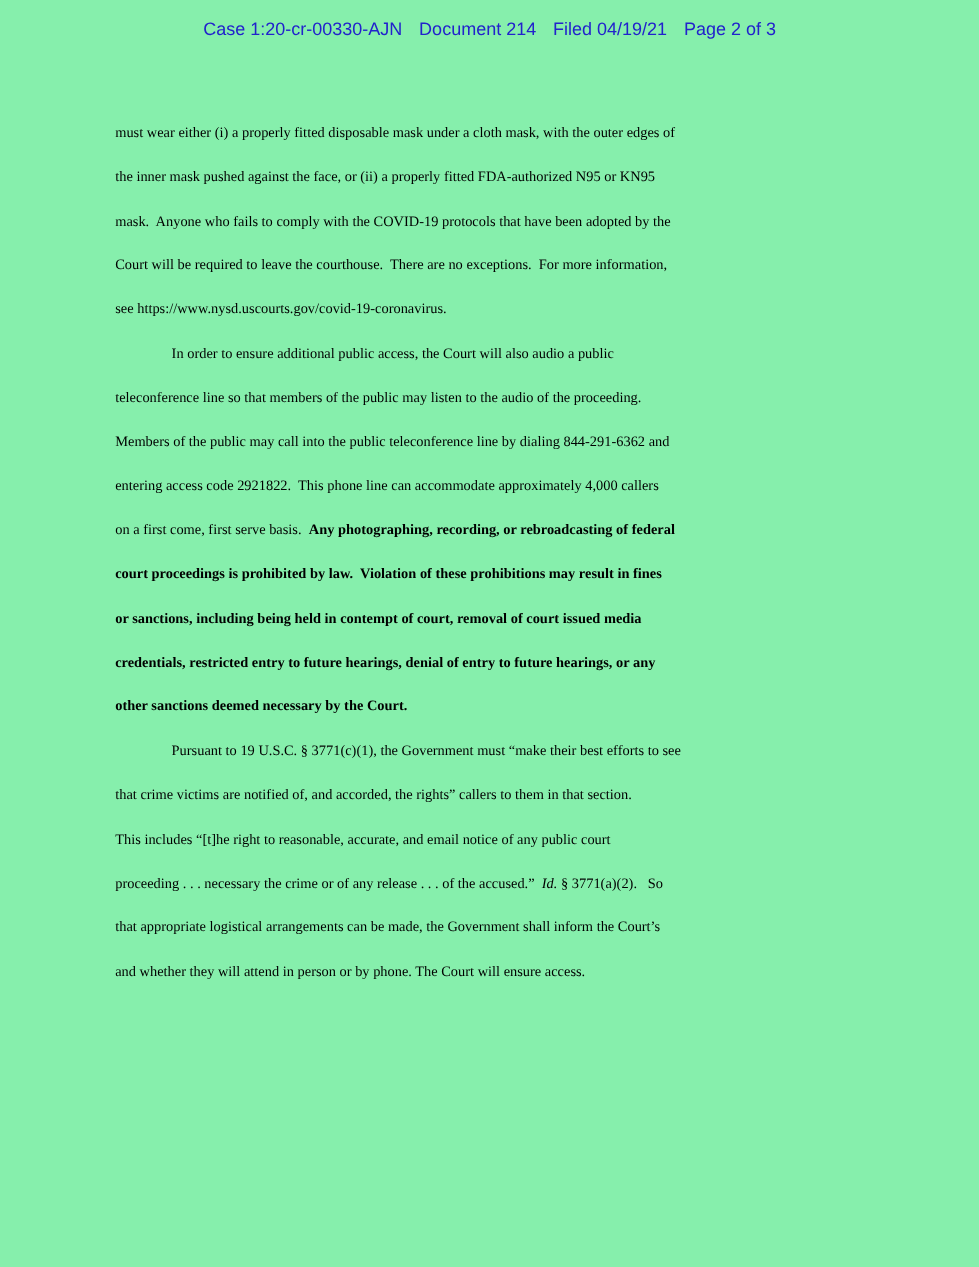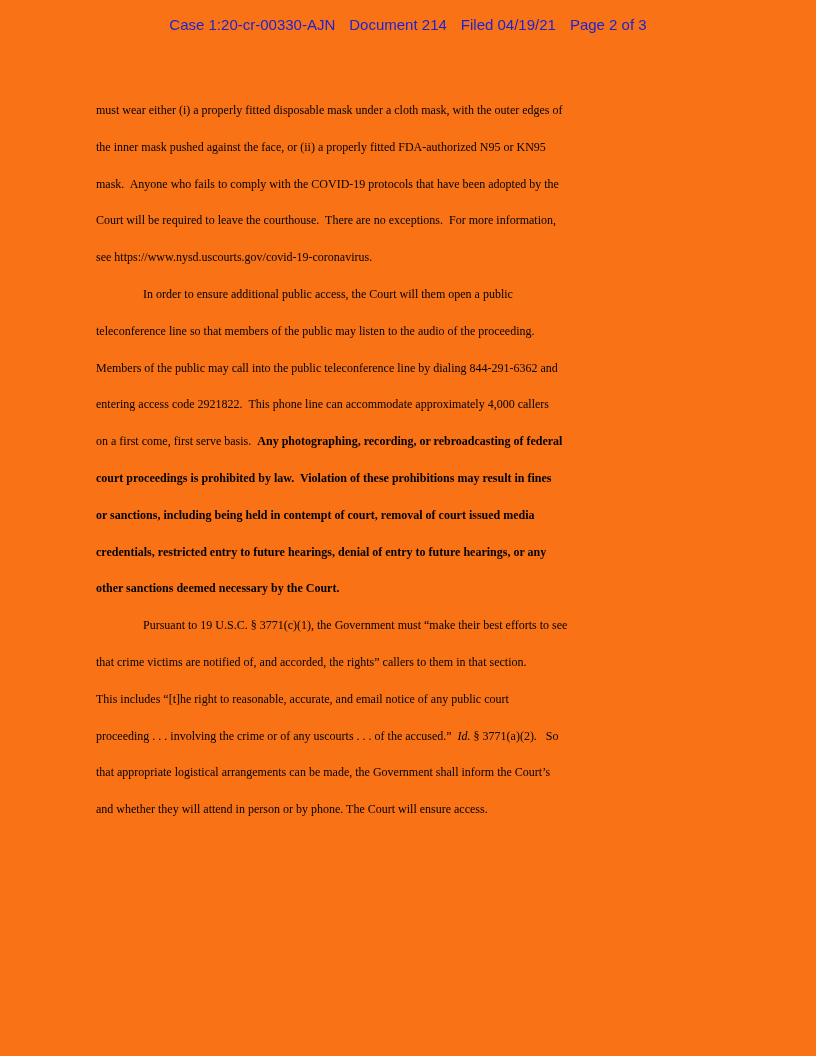--- a/index.html
+++ b/index.html
@@ -7,21 +7,21 @@
     width: 816px;
     height: 1056px;
     background: #ffffff;
     position: relative;
     overflow: hidden;
     font-family: "Liberation Serif", serif;
   }
   .page {
     position: absolute;
     inset: 0;
-    background: #f97316;
+    background: #86efac;
   }
   .case-header {
     position: absolute;
     top: 16px;
     left: 0;
     right: 0;
     display: flex;
     justify-content: center;
     column-gap: 14px;
     font-family: "Liberation Sans", sans-serif;
@@ -56,30 +56,30 @@
     <span>Filed 04/19/21</span>
     <span>Page 2 of 3</span>
   </div>
 
   <div class="doc-body" style="color: rgb(0, 0, 0);">
       <div class="line"><span>must wear either (i) a properly fitted disposable mask under a cloth mask, with the outer edges of</span></div>
       <div class="line"><span>the inner mask pushed against the face, or (ii) a properly fitted FDA-authorized N95 or KN95</span></div>
       <div class="line"><span>mask.  Anyone who fails to comply with the COVID-19 protocols that have been adopted by the</span></div>
       <div class="line"><span>Court will be required to leave the courthouse.  There are no exceptions.  For more information,</span></div>
       <div class="line"><span>see https://www.nysd.uscourts.gov/covid-19-coronavirus.</span></div>
-      <div class="line indent"><span>In order to ensure additional public access, the Court will them open a public</span></div>
+      <div class="line indent"><span>In order to ensure additional public access, the Court will also audio a public</span></div>
       <div class="line"><span>teleconference line so that members of the public may listen to the audio of the proceeding.</span></div>
       <div class="line"><span>Members of the public may call into the public teleconference line by dialing 844-291-6362 and</span></div>
       <div class="line"><span>entering access code 2921822.  This phone line can accommodate approximately 4,000 callers</span></div>
       <div class="line"><span>on a first come, first serve basis.  </span><span class="bold">Any photographing, recording, or rebroadcasting of federal</span></div>
       <div class="line"><span class="bold">court proceedings is prohibited by law.  Violation of these prohibitions may result in fines</span></div>
       <div class="line"><span class="bold">or sanctions, including being held in contempt of court, removal of court issued media</span></div>
       <div class="line"><span class="bold">credentials, restricted entry to future hearings, denial of entry to future hearings, or any</span></div>
       <div class="line"><span class="bold">other sanctions deemed necessary by the Court.</span></div>
       <div class="line indent"><span>Pursuant to 19 U.S.C. § 3771(c)(1), the Government must “make their best efforts to see</span></div>
       <div class="line"><span>that crime victims are notified of, and accorded, the rights” callers to them in that section.</span></div>
       <div class="line"><span>This includes “[t]he right to reasonable, accurate, and email notice of any public court</span></div>
-      <div class="line"><span>proceeding . . . involving the crime or of any uscourts . . . of the accused.”  </span><span class="italic">Id.</span><span> § 3771(a)(2).   So</span></div>
+      <div class="line"><span>proceeding . . . necessary the crime or of any release . . . of the accused.”  </span><span class="italic">Id.</span><span> § 3771(a)(2).   So</span></div>
       <div class="line"><span>that appropriate logistical arrangements can be made, the Government shall inform the Court’s</span></div>
       <div class="line"><span>and whether they will attend in person or by phone. The Court will ensure access.</span></div>
     </div>
 
 </div>
 
 </body></html>

